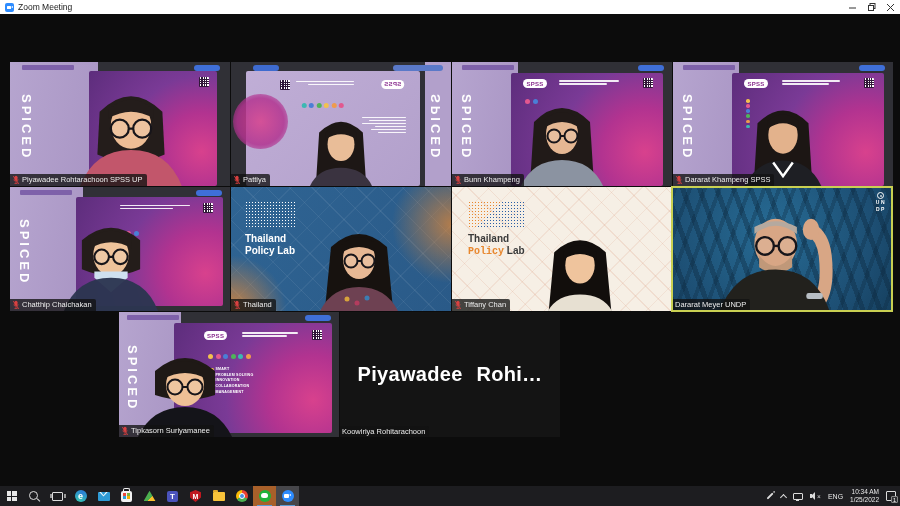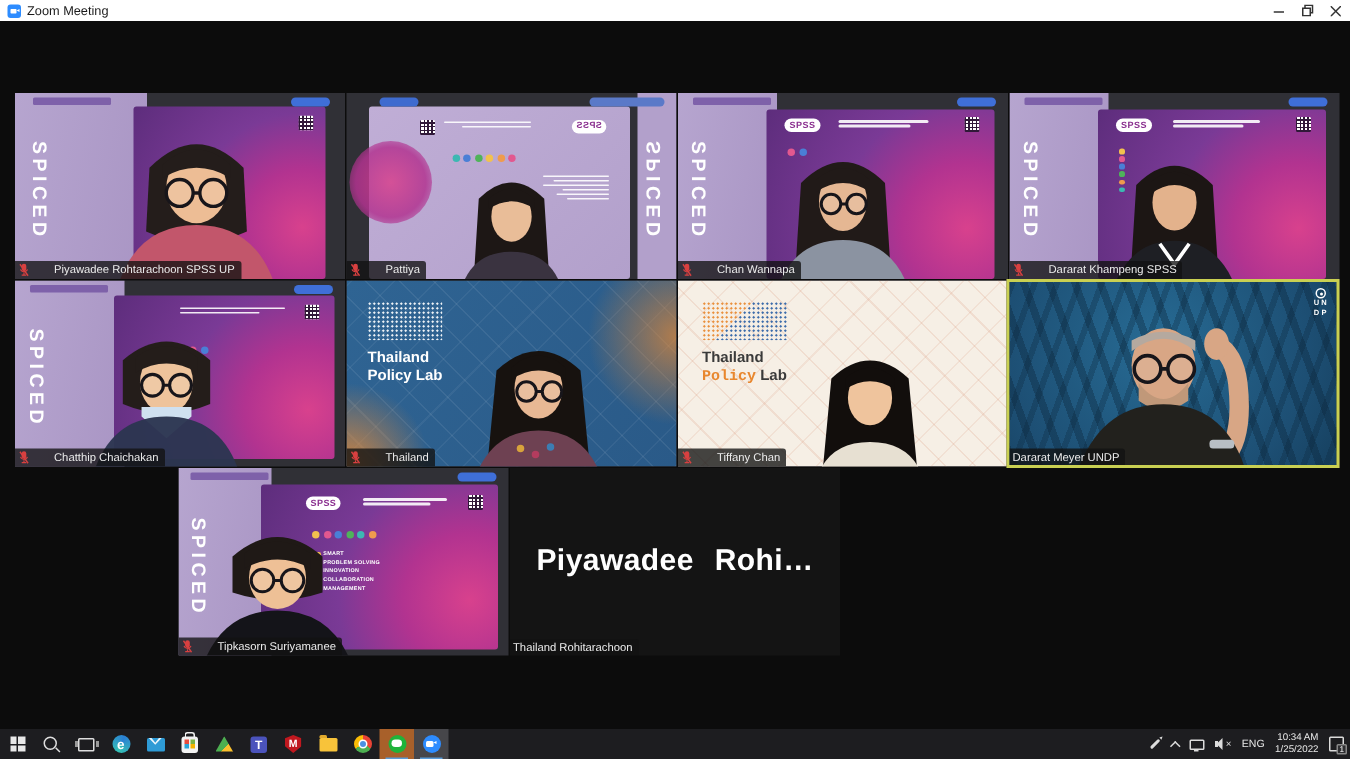--- a/index.html
+++ b/index.html
@@ -14,21 +14,21 @@
   .zoom-app-icon::before{content:"";position:absolute;left:2px;top:3px;width:3.5px;height:3px;background:#fff;border-radius:0.5px;}
   .zoom-app-icon::after{content:"";position:absolute;left:5.8px;top:3px;border-top:1.5px solid transparent;border-bottom:1.5px solid transparent;border-right:2px solid #fff;}
   .title-text{font-size:8.5px;color:#1a1a1a;}
   .win-controls{margin-left:auto;display:flex;height:100%;}
   .wc{width:19px;height:100%;display:flex;align-items:center;justify-content:center;color:#333;font-size:8px;line-height:1;}
   .wc svg{display:block;}
 
   
   .tile{position:absolute;width:220px;height:124px;background:#303036;overflow:hidden;}
   .tile.active{border:2px solid #c9d052;box-shadow:0 0 0 1px #8e9636 inset;}
-  .namebar{position:absolute;left:0;bottom:0;display:flex;align-items:center;gap:16px;
+  .namebar{position:absolute;left:0;bottom:0;display:flex;align-items:center;gap:2px;
            background:rgba(18,18,18,0.78);padding:1px 4px 1.5px 2px;border-top-right-radius:2px;z-index:6;max-width:96%;}
   .namebar .nm{font-size:7.5px;color:#ececec;white-space:nowrap;}
   .mic-muted{width:8px;height:10px;flex:0 0 auto;}
 
   .lav{position:absolute;top:0;bottom:0;left:0;width:33%;background:linear-gradient(100deg,#b6a5cf,#a995c4);}
   .spiced{position:absolute;top:26%;left:10%;writing-mode:vertical-rl;color:#fff;font-weight:bold;
           font-size:13px;letter-spacing:3px;}
   .slide{position:absolute;border-radius:2px;}
   .s-purple{background:radial-gradient(circle at 88% 70%, #d8418d 0%, #b23390 28%, #7a3a96 55%, #5d2d7c 100%);}
   .s-lav{background:linear-gradient(135deg,#c0aed6 0%,#b2a0cb 100%);}
@@ -302,21 +302,21 @@
       <path class="torso" d="M18 100 Q30 72 60 72 Q90 72 102 100 Z"></path>
     </svg>
     <div class="namebar">
       <svg class="mic-muted" viewBox="0 0 10 13">
           <rect x="3" y="1" width="4" height="6.5" rx="2" fill="#d84040"></rect>
           <path d="M2 6 a3.2 3.2 0 0 0 6 0" fill="none" stroke="#d84040"></path>
           <line x1="5" y1="8.8" x2="5" y2="11" stroke="#d84040"></line>
           <line x1="3" y1="11" x2="7" y2="11" stroke="#d84040"></line>
           <line x1="1.5" y1="1.5" x2="8.5" y2="11.5" stroke="#d84040" stroke-width="1.2"></line>
         </svg>
-      <span class="nm">Chan Wannapa</span>
+      <span class="nm">Bunn Khampeng</span>
     </div>
   </div>
 
   <div class="tile t4 ngl" style="left:673px;top:62px;">
     <div class="lav" style="width:30%;">
       <span class="spiced">SPICED</span>
     </div>
     <div class="slide s-purple" style="left:27%;right:4%;top:9%;bottom:0;">
       <div class="pill" style="position:absolute;top:6px;left:12px;">SPSS</div>
       <div class="bars" style="position:absolute;top:7px;left:50px;width:58px;">
@@ -561,21 +561,21 @@
           <line x1="3" y1="11" x2="7" y2="11" stroke="#d84040"></line>
           <line x1="1.5" y1="1.5" x2="8.5" y2="11.5" stroke="#d84040" stroke-width="1.2"></line>
         </svg>
       <span class="nm">Tipkasorn Suriyamanee</span>
     </div>
   </div>
 
   <div class="tile bigname-tile" style="left:340px;top:312px;height:125px;">
     <span class="bigname">Piyawadee Rohi…</span>
     <div class="namebar">
-      <span class="nm">Thailand Rohitarachoon</span>
+      <span class="nm">Koowiriya Rohitarachoon</span>
     </div>
   </div>
 
 
   <div class="taskbar">
     <div class="tb-left">
       <div class="tb-slot">
           <span class="ic-start">
             <i></i>
             <i></i>

